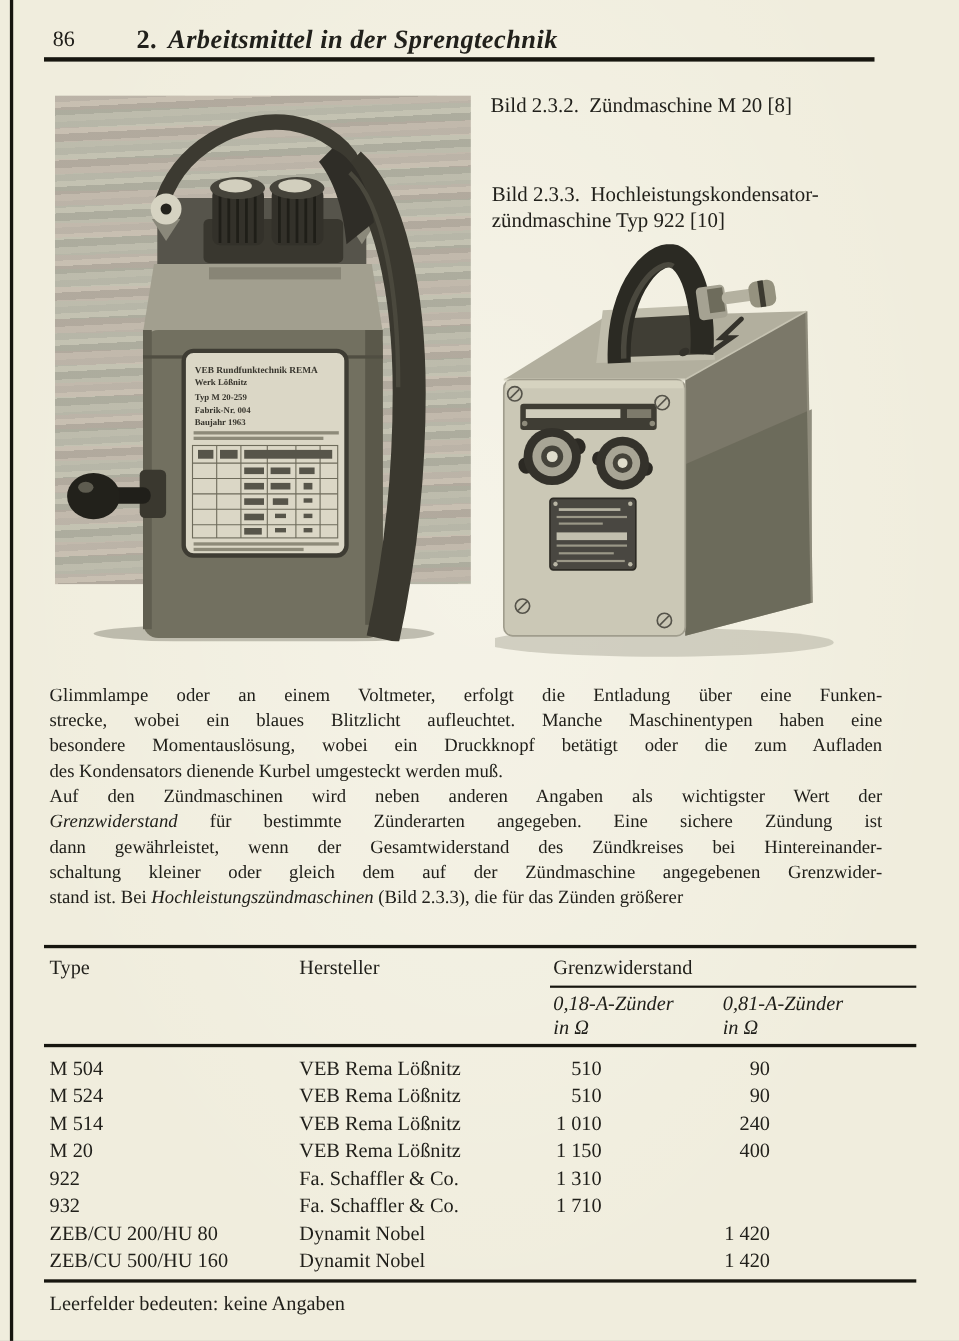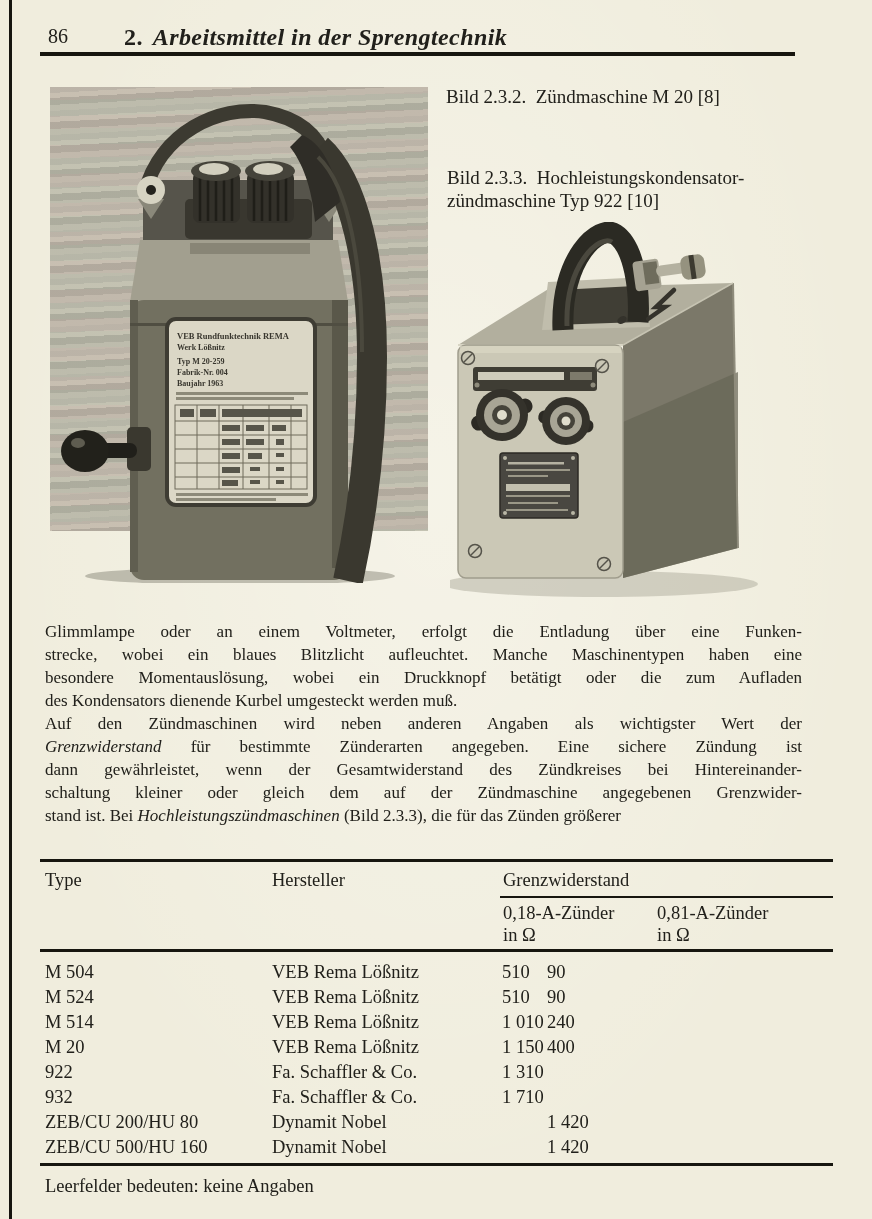--- a/index.html
+++ b/index.html
@@ -40,28 +40,28 @@
   .rule { position:absolute; background:#17160f; }
   .rule-top    { left:40px; top:859px;  width:793px; height:3px; }
   .rule-grenz  { left:500px; top:896px; width:333px; height:2px; }
   .rule-mid    { left:40px; top:949px;  width:793px; height:3px; }
   .rule-bottom { left:40px; top:1163px; width:793px; height:3px; }
 
   .th { position:absolute; font-size:18.5px; }
   .th-type { left:45px; top:870px; }
   .th-hersteller { left:272px; top:870px;font-family:Liberation Serif, serif; }
   .th-grenz { left:503px; top:870px; }
-  .subth { position:absolute; font-size:18.5px; line-height:22px; }
+  .subth { position:absolute; font-size:18.5px; line-height:22px;font-style:italic; }
   .th-sub1 { left:503px; top:902px; }
   .th-sub2 { left:657px; top:902px; }
 
   .table-rows { position:absolute; left:45px; top:962px; width:757px; font-size:18.5px; }
   .trow { display:grid; grid-template-columns:227px 230px 45px 153px; height:25px; align-items:baseline; }
   .tcell { white-space:nowrap; }
-  .tcell.c2, .tcell.c3 { }
+  .tcell.c2, .tcell.c3 { text-align:right; }
 
   .footnote { position:absolute; left:45px; top:1176px; font-size:18.5px; }
 </style>
 </head>
 <body>
 
 <div class="page">
   <div class="edge-line"></div>
 
   <div class="page-number">86</div>

